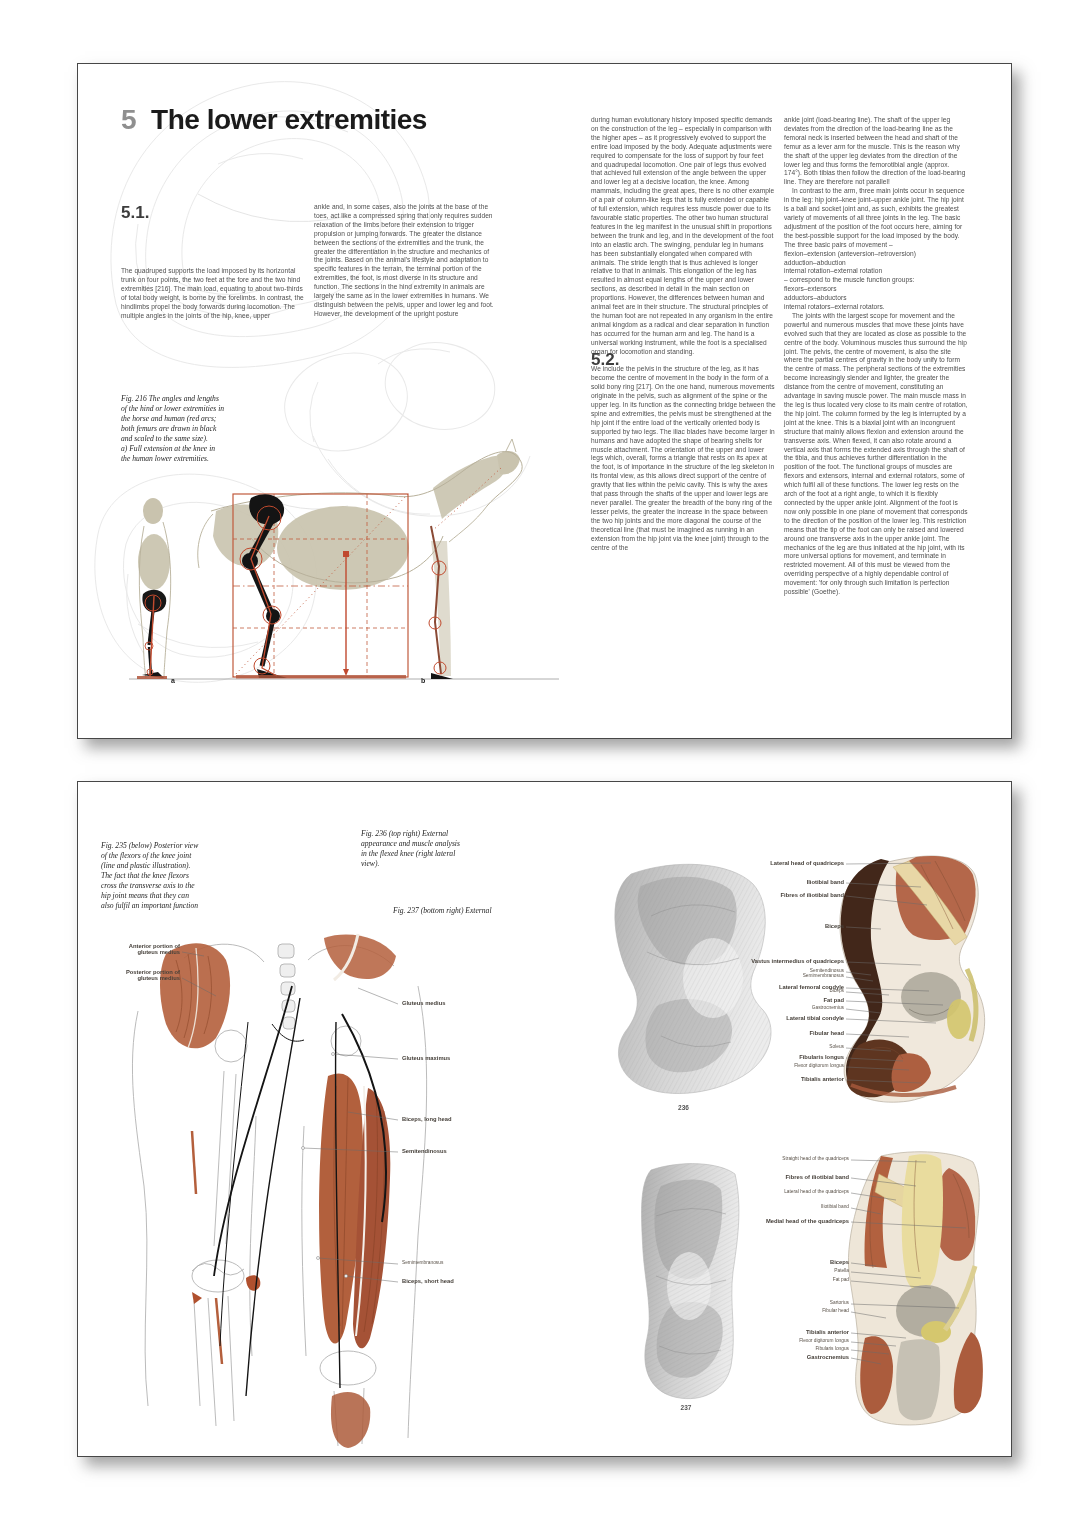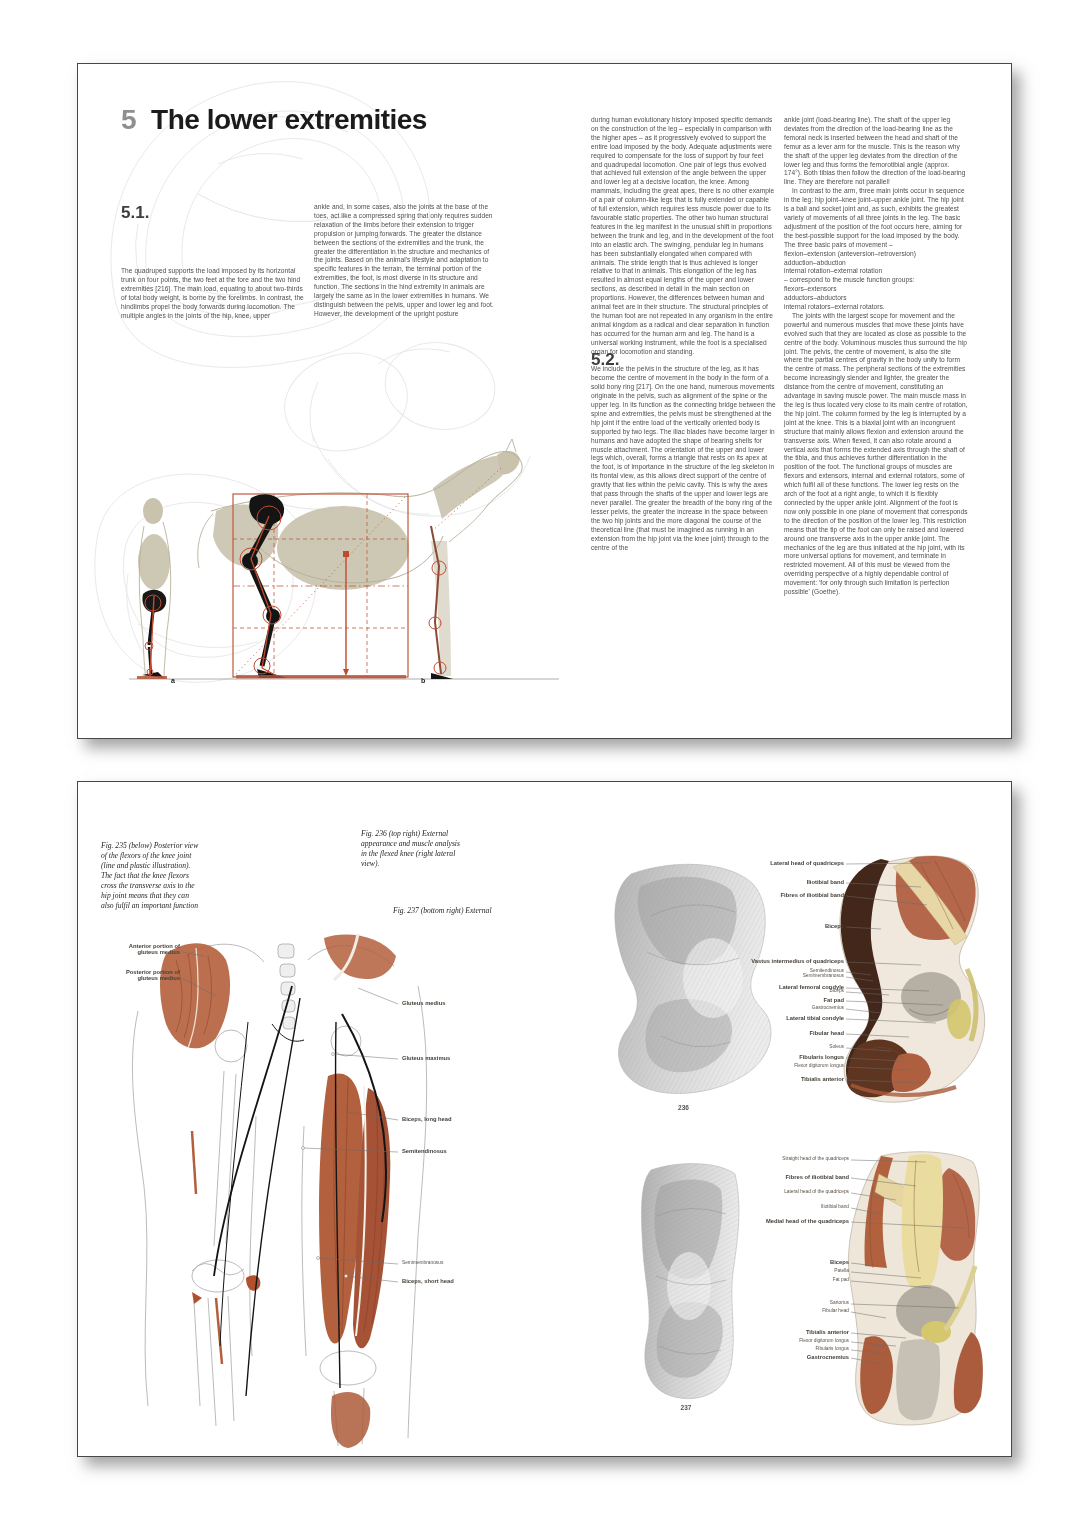--- a/index.html
+++ b/index.html
@@ -73,20 +73,27 @@
     </div>
 
     <div class="col" style="left:43px;top:203px;">
       <p>The quadruped supports the load imposed by its horizontal trunk on four points, the two feet at the fore and the two hind extremities [216]. The main load, equating to about two-thirds of total body weight, is borne by the forelimbs. In contrast, the hindlimbs propel the body forwards during locomotion. The multiple angles in the joints of the hip, knee, upper</p>
     </div>
 
     <div class="col" style="left:236px;top:139px;">
       <p>ankle and, in some cases, also the joints at the base of the toes, act like a compressed spring that only requires sudden relaxation of the limbs before their extension to trigger propulsion or jumping forwards. The greater the distance between the sections of the extremities and the trunk, the greater the differentiation in the structure and mechanics of the joints. Based on the animal's lifestyle and adaptation to specific features in the terrain, the terminal portion of the extremities, the foot, is most diverse in its structure and function. The sections in the hind extremity in animals are largely the same as in the lower extremities in humans. We distinguish between the pelvis, upper and lower leg and foot. However, the development of the upright posture</p>
     </div>
 
+    <div class="serif-cap" style="left:43px;top:330px;width:180px;">Fig. 216  The angles and lengths
+of the hind or lower extremities in
+the horse and human (red arcs;
+both femurs are drawn in black
+and scaled to the same size).
+a)  Full extension at the knee in
+the human lower extremities.</div>
 
     <div class="figwrap" style="left:23px;top:362px;width:475px;height:270px;">
       <svg width="475" height="270" viewBox="0 0 475 270">
         <line x1="28" y1="253" x2="458" y2="253" stroke="#9b9b9b" stroke-width="0.8"></line>
 
         <g>
           <ellipse cx="52" cy="85" rx="10" ry="13" fill="#c9c3ae"></ellipse>
           <ellipse cx="53" cy="136" rx="16" ry="28" fill="#c9c3ae" opacity="0.92"></ellipse>
           <path d="M62,96 C72,130 71,170 66,205 C64,232 63,246 63,251" fill="none" stroke="#b8b19b" stroke-width="0.9"></path>
           <path d="M43,100 C35,140 39,182 42,212 C43,236 44,248 45,252" fill="none" stroke="#b8b19b" stroke-width="0.9"></path>

